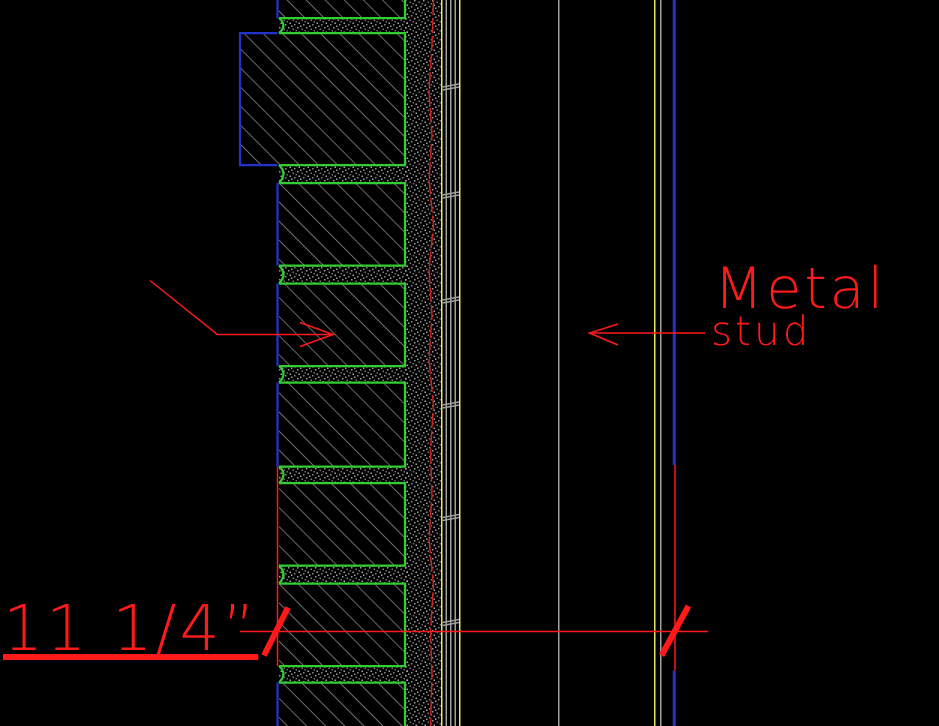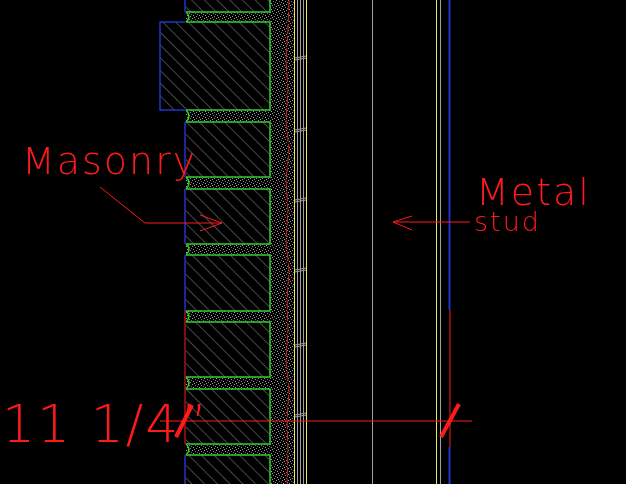--- a/index.html
+++ b/index.html
@@ -123,17 +123,16 @@
       <polyline points="412,216 393,222 412,230"></polyline>
     </g>
 
     <g>
       <line x1="160" y1="421" x2="472" y2="421" stroke="#ff1a1a" stroke-width="1"></line>
       <line x1="176" y1="437" x2="192" y2="405" stroke="#ff1a1a" stroke-width="4"></line>
       <line x1="441" y1="437" x2="459" y2="404" stroke="#ff1a1a" stroke-width="4"></line>
     </g>
   </svg>
 
-  <div class="cad-label" style="left:22px; top:142px; font-size:38px;">Masonry</div>
   <div class="cad-label" style="left:476px; top:173px; font-size:38px;">Metal</div>
   <div class="cad-label" style="left:474px; top:208px; font-size:27px;">stud</div>
-  <div class="cad-label" style="left:2px; top:398px; font-size:52px;">11 1/4”</div>
+  <div class="cad-label" style="left:2px; top:398px; font-size:42px;text-decoration:underline;">11 1/4”</div>
 </div>
 
 </body></html>

